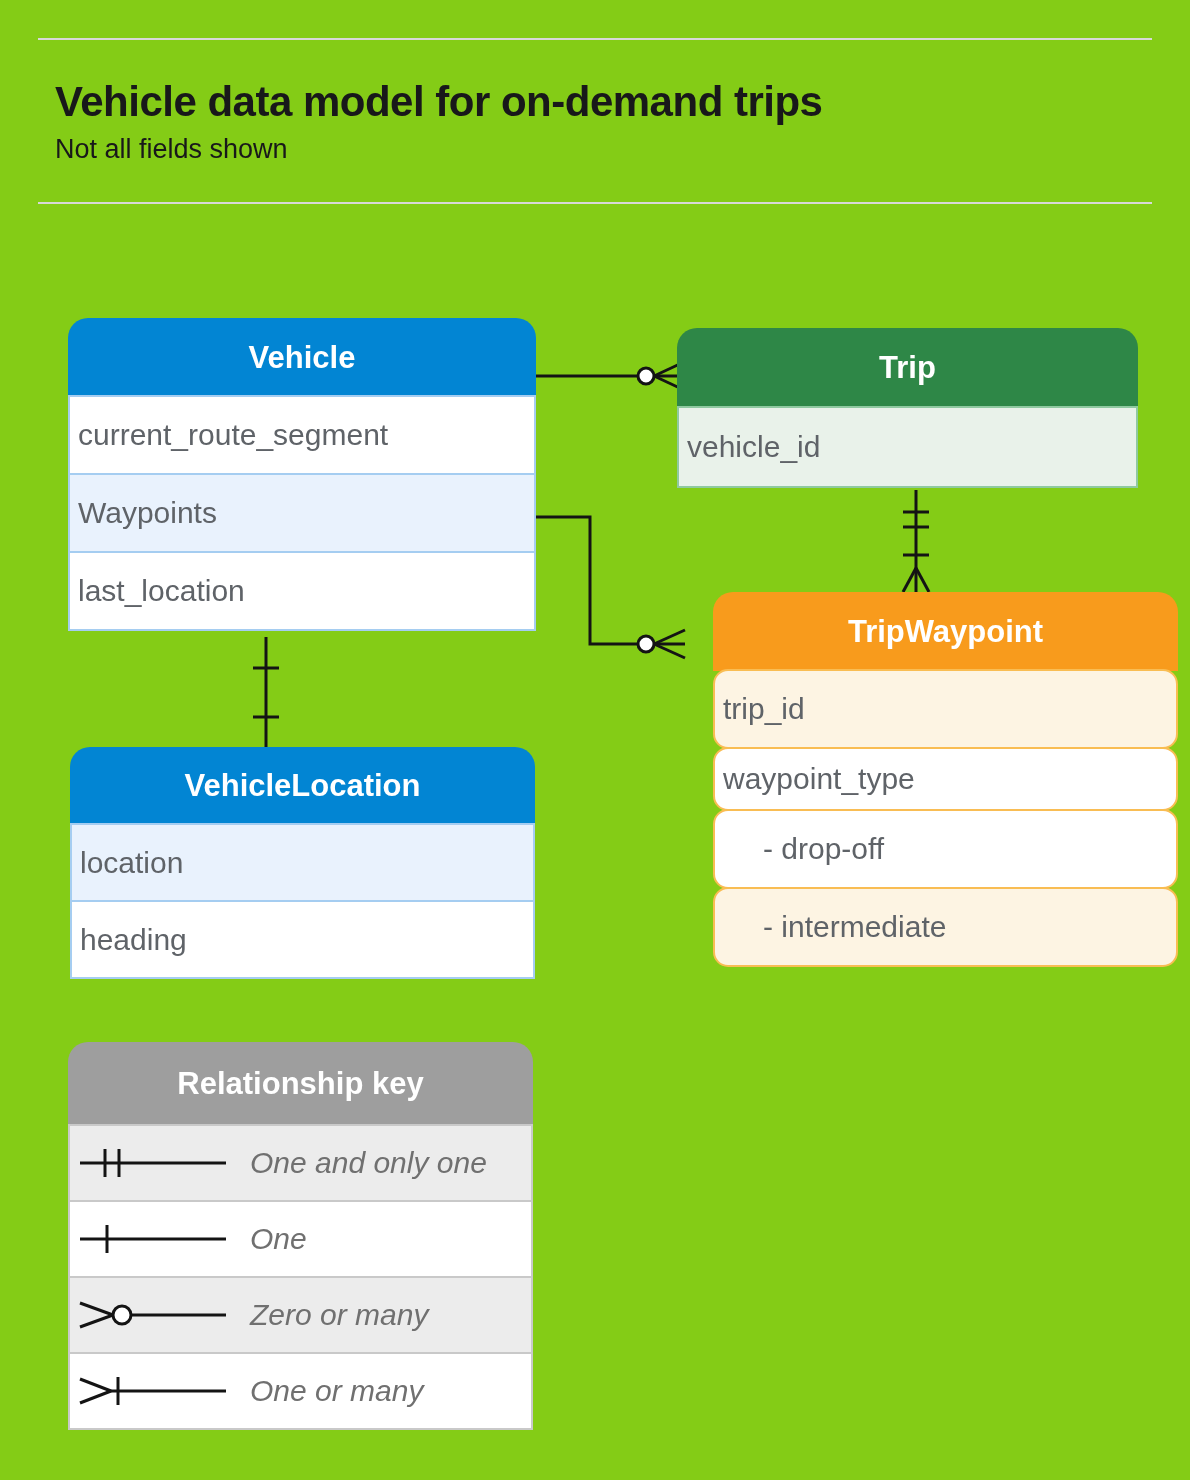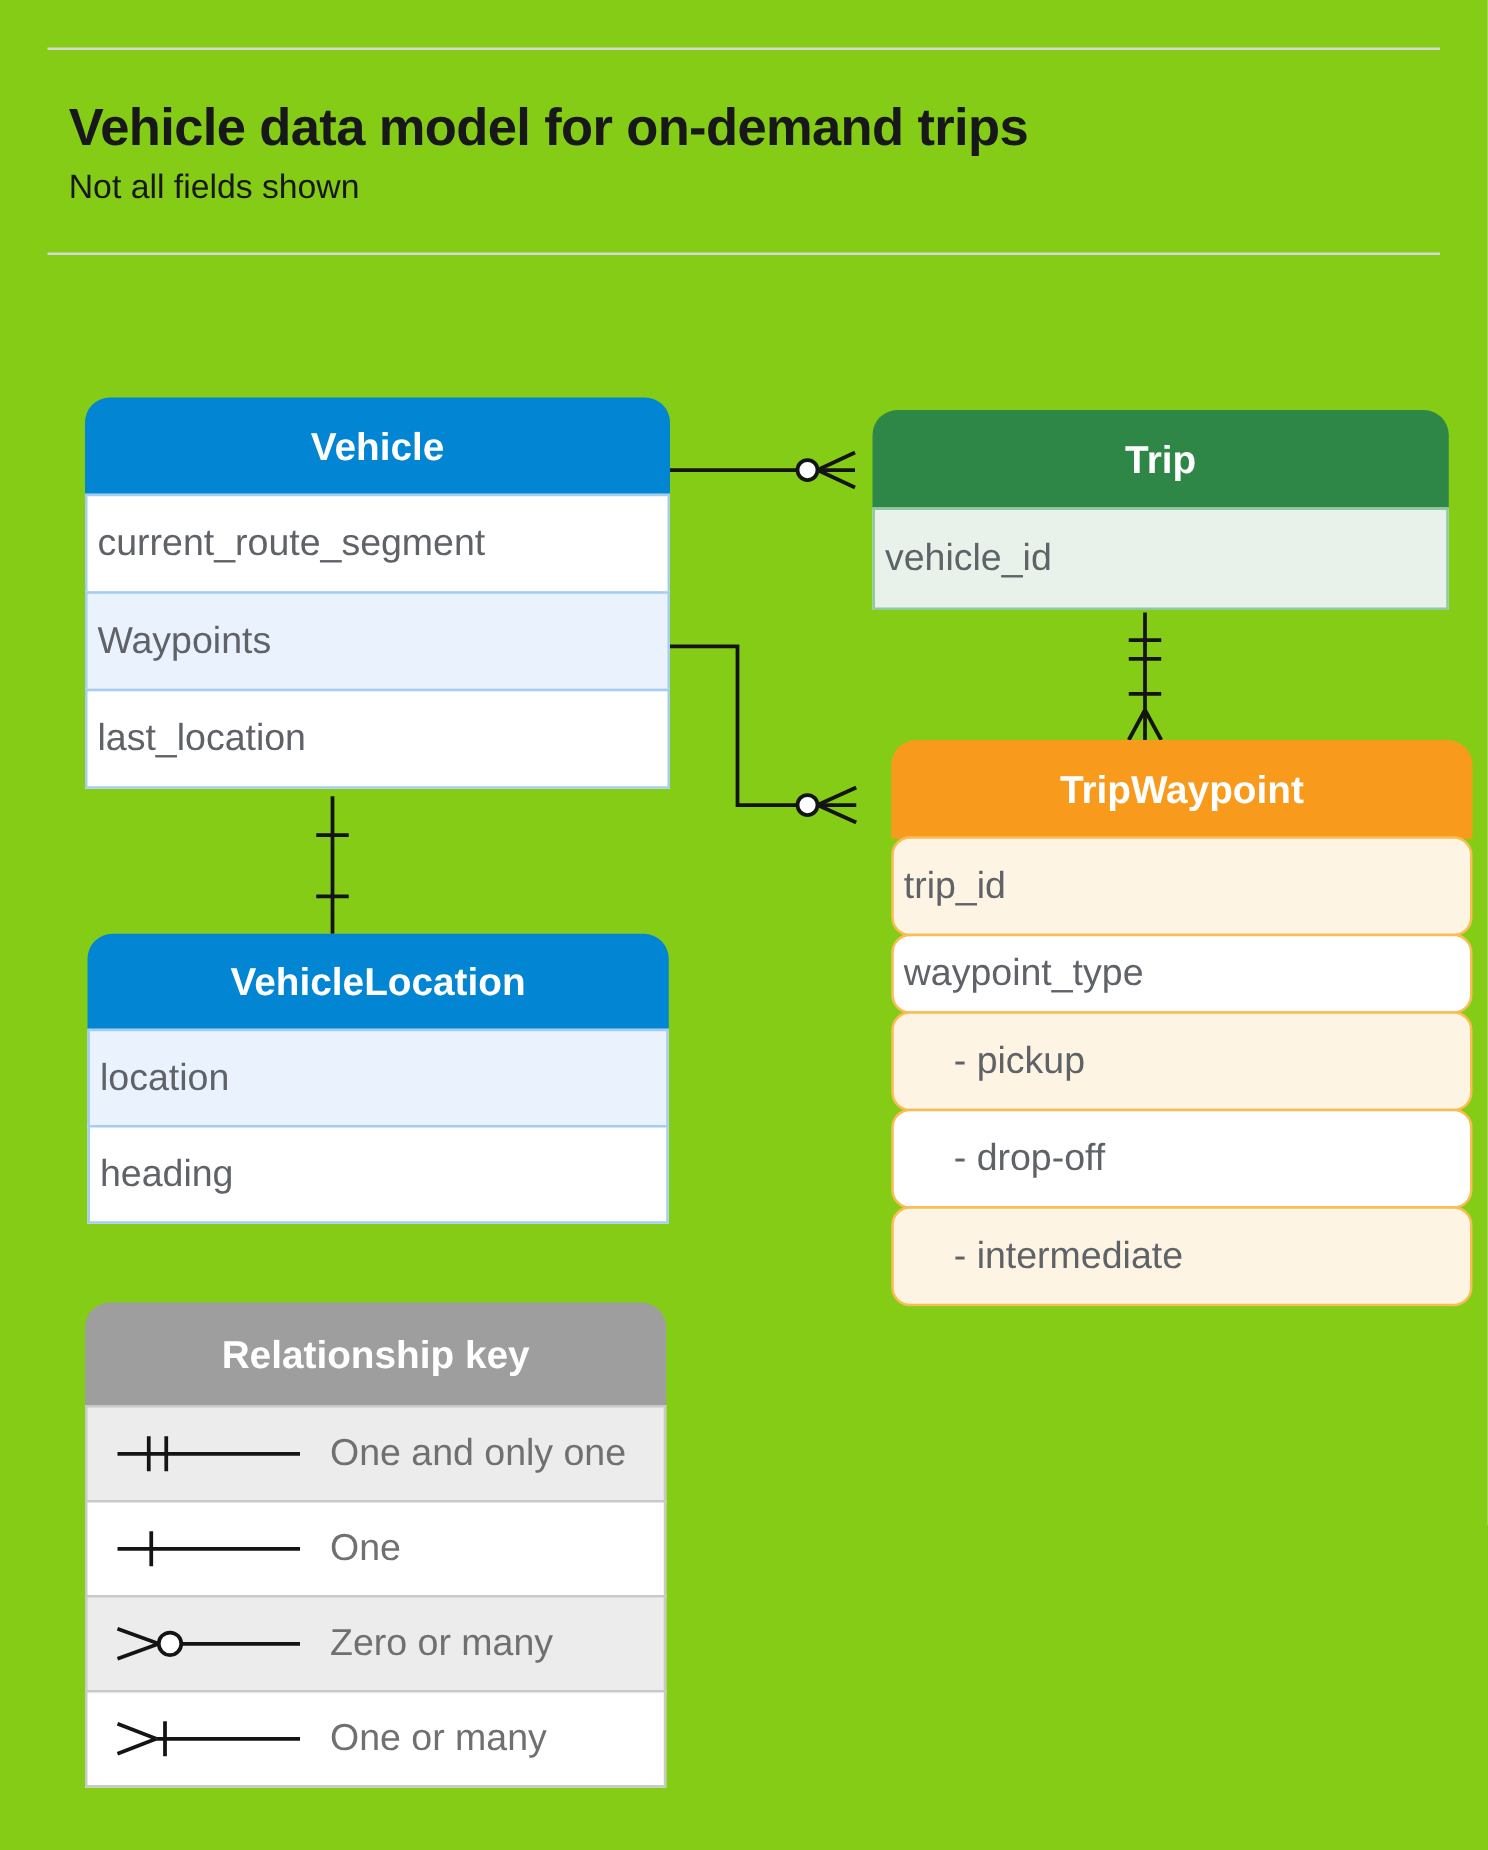--- a/index.html
+++ b/index.html
@@ -20,21 +20,21 @@
   svg.connectors{position:absolute;left:0;top:0;z-index:0;}
   .etable{position:absolute;z-index:1;margin-left:28px;}
   .ehead{display:flex;align-items:center;justify-content:center;border-radius:20px 20px 0 0;
          color:#fff;font-size:31px;font-weight:bold;}
   .erow{display:flex;align-items:center;background:#fff;border-style:solid;border-width:2px;
         margin-top:-2px;font-size:30px;color:var(--text-field);padding-left:8px;}
   .erow.indent{padding-left:48px;}
   .vehicle .erow,.vehloc .erow{border-color:var(--blue-border);}
   .trip .erow{border-color:var(--green-border);}
   .tripwp .erow{border-color:var(--orange-border);border-radius:15px;}
-  .legend .erow{border-color:var(--gray-border);color:var(--text-legend);padding-left:22px;}
+  .legend .erow{border-color:var(--gray-border);color:var(--text-legend);padding-left:8px;font-style:italic;}
   .vehicle .ehead,.vehloc .ehead{background:var(--c-blue);}
   .trip .ehead{background:var(--c-green);}
   .tripwp .ehead{background:var(--c-orange);text-align:center;}
   .legend .ehead{background:var(--c-gray);}
   .bg-blue{background:var(--blue-row);}
   .bg-green{background:var(--green-row);}
   .bg-orange{background:var(--orange-row);}
   .bg-gray{background:var(--gray-row);}
   .sym{flex:0 0 auto;margin-right:0;}
   .legend .lbl{margin-left:22px;}
@@ -85,34 +85,33 @@
 
   <div class="etable vehicle" style="left:40px;top:318px;width:468px">
     <div class="ehead" style="height:79px">
       <span>Vehicle</span>
     </div>
     <div class="erow" style="height:80px">current_route_segment</div>
     <div class="erow bg-blue" style="height:80px">Waypoints</div>
     <div class="erow" style="height:80px">last_location</div>
   </div>
 
-  <div class="etable trip" style="left:670px;top:328px;width:461px">
+  <div class="etable trip" style="left:649px;top:328px;width:461px">
     <div class="ehead" style="height:80px">
       <span>Trip</span>
     </div>
     <div class="erow bg-green" style="height:82px">vehicle_id</div>
   </div>
 
   <div class="etable tripwp" style="left:685px;top:592px;width:465px">
     <div class="ehead" style="height:79px">
       <span>TripWaypoint</span>
     </div>
     <div class="erow bg-orange" style="height:80px">trip_id</div>
     <div class="erow" style="height:64px">waypoint_type</div>
-    <div class="erow bg-orange indent" style="height:80px">- pickup</div>
     <div class="erow indent" style="height:80px">- drop-off</div>
     <div class="erow bg-orange indent" style="height:80px">- intermediate</div>
   </div>
 
   <div class="etable vehloc" style="left:42px;top:747px;width:465px">
     <div class="ehead" style="height:78px">
       <span>VehicleLocation</span>
     </div>
     <div class="erow bg-blue" style="height:79px">location</div>
     <div class="erow" style="height:79px">heading</div>

